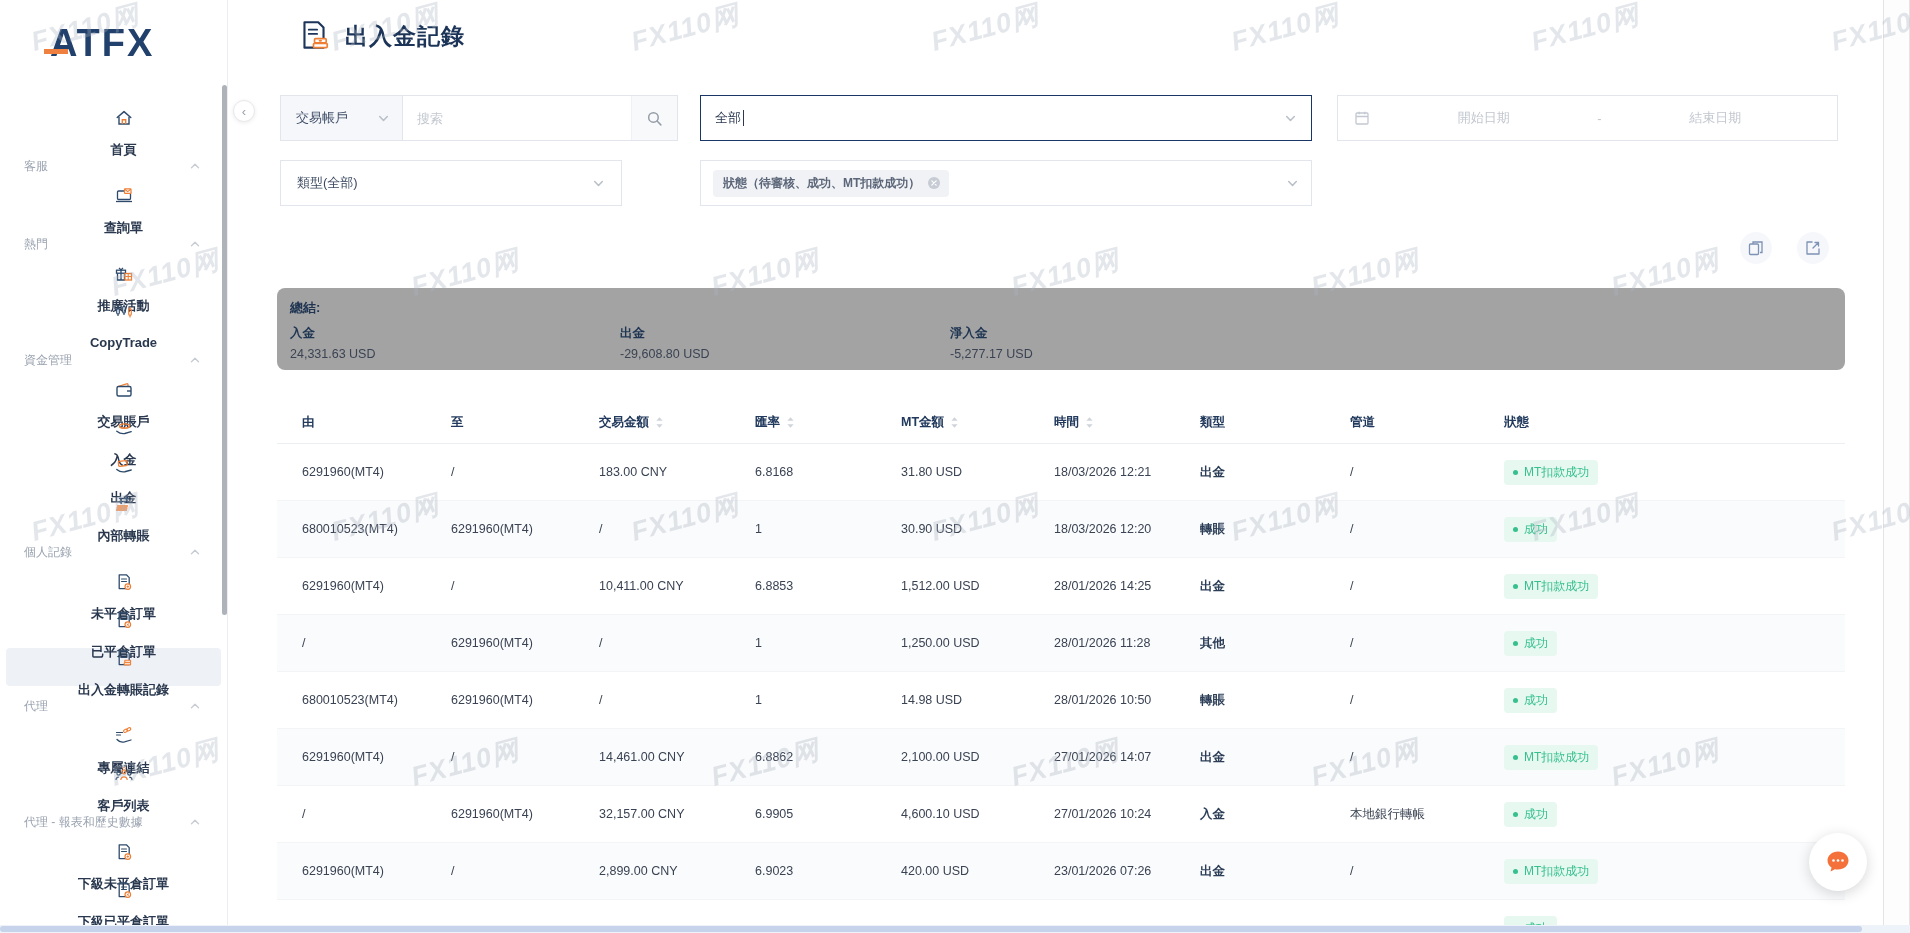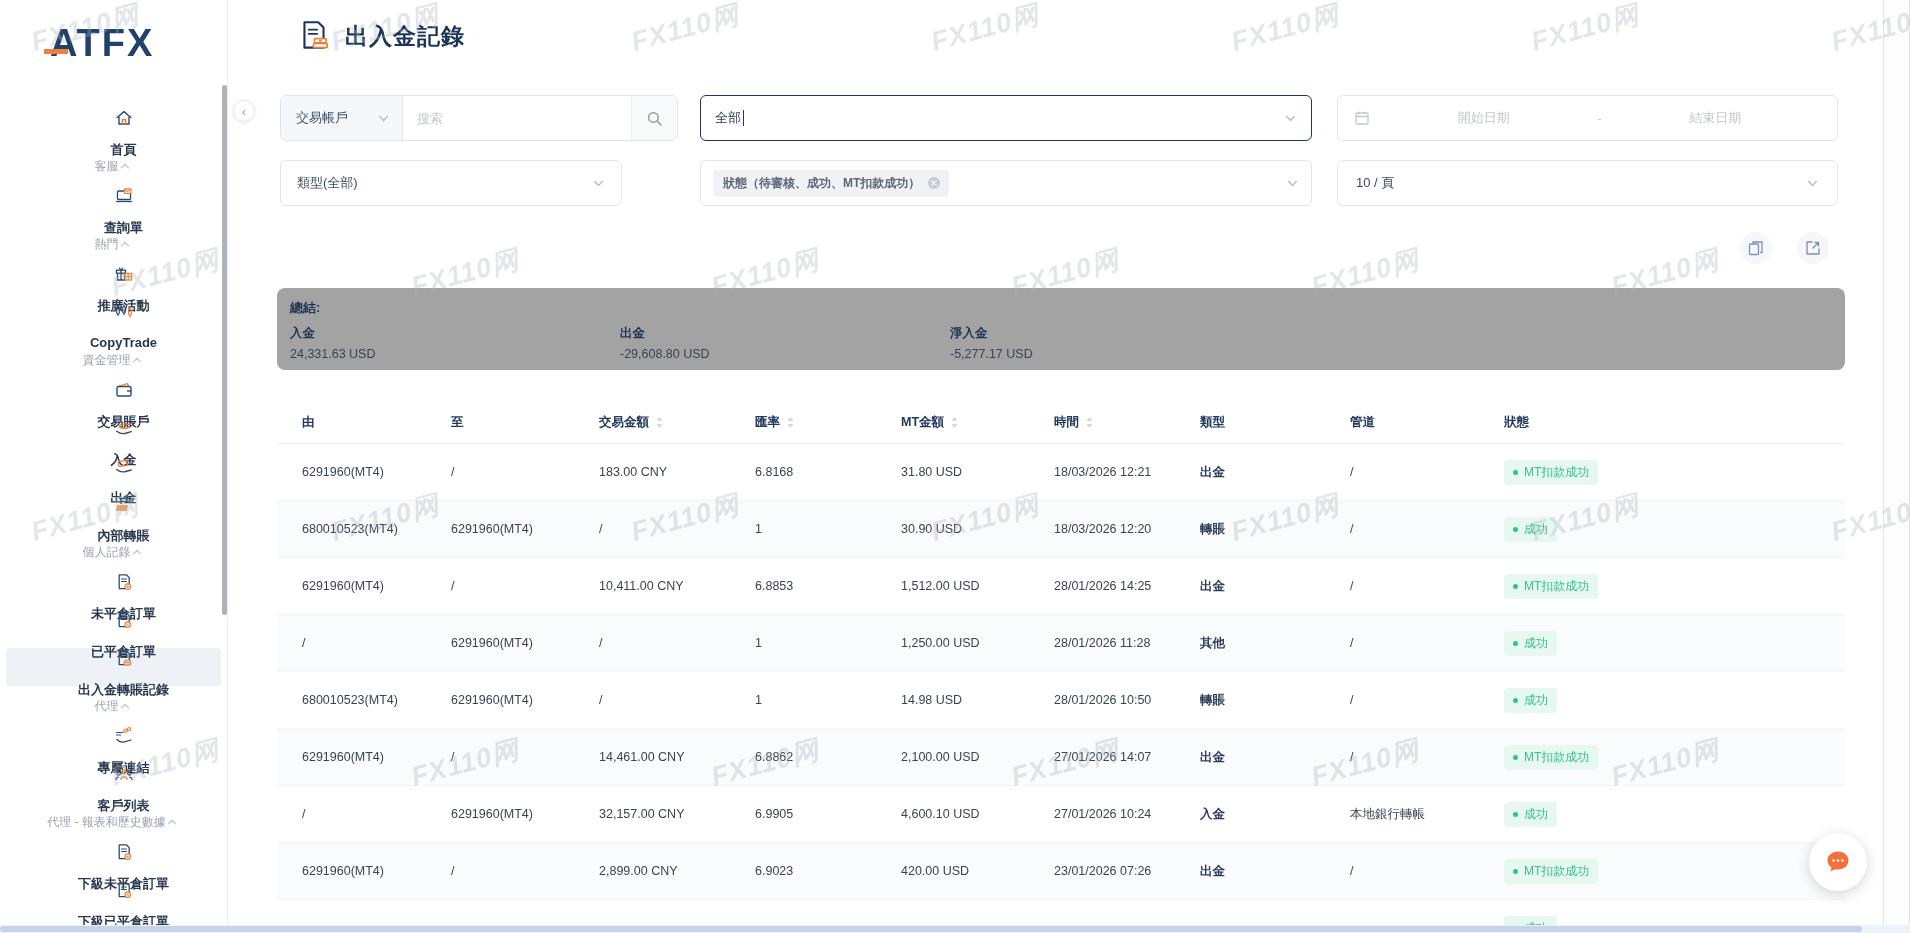--- a/index.html
+++ b/index.html
@@ -6,21 +6,21 @@
   html,body { margin:0; padding:0; width:1910px; height:933px; overflow:hidden;
     background:#fff; font-family:"Liberation Sans", sans-serif; }
 
   
   .sidebar { position:absolute; left:0; top:0; width:228px; height:933px; background:#fff;
     border-right:1px solid #ededf0; overflow:hidden; z-index:3; }
   .logo { position:relative; margin:20px 0 0 50px; font-size:38px; font-weight:600;
     color:#21406b; letter-spacing:2px; height:46px; line-height:46px; width:130px; }
   .logo-dash { position:absolute; left:-6px; top:29px; width:24px; height:5px; background:#f08040; }
   .sb-nav { margin-top:42px; }
-  .sb-section { height:40px; display:flex; align-items:center; justify-content:center;
+  .sb-section { height:40px; display:flex; align-items:center; justify-content:space-between;
     padding:0 26px 0 24px; }
   .sb-section-label { font-size:12px; color:#9aa3b0; }
   .sb-item { height:38px; display:flex; align-items:center; gap:13px; padding:0 10px 0 30px;
     margin:0 6px; border-radius:4px; cursor:pointer;flex-direction:column; }
   .sb-item.active { background:#eef1f6; }
   .sb-item-label { font-size:13px; font-weight:600; color:#29384e; white-space:nowrap; }
   .icn { display:inline-flex; align-items:center; justify-content:center; }
   .sb-item .icn { width:20px; height:20px; }
   .sb-item .icn svg { width:20px; height:20px; }
   .sb-thumb { position:absolute; left:222px; top:85px; width:5px; height:530px;
@@ -31,21 +31,21 @@
     cursor:pointer; line-height:1; }
 
   
   .main { position:absolute; left:235px; top:0; width:1648px; height:933px; background:#fff;
     overflow:hidden; z-index:1; }
   .page-title { position:absolute; left:61px; top:18px; display:flex; align-items:center; gap:13px; }
   .page-title h1 { font-size:23px; color:#1b3457; margin:0; font-weight:700; letter-spacing:1px; }
   .t-icon svg { width:36px; height:36px; }
 
   
-  .ctl { position:absolute; height:46px; border:1px solid #e2e6ec; border-radius:6px; background:#fff;
+  .ctl { position:absolute; height:46px; border:1px solid #e2e6ec; border-radius:0; background:#fff;
     display:flex; align-items:center; }
   .acct-group { left:45px; top:95px; width:398px; padding:0; overflow:hidden; }
   .acct-select { width:122px; height:100%; background:#f5f7fa; border-right:1px solid #e2e6ec;
     display:flex; align-items:center; justify-content:space-between; padding:0 12px 0 15px;
     font-size:13px; color:#42506a; cursor:pointer; flex:none; }
   .acct-input { flex:1; border:none; outline:none; padding:0 10px 0 14px; font-size:13px;
     color:#333; min-width:0; background:transparent; font-family:inherit; }
   .acct-input::placeholder { color:#c2c7cf; }
   .acct-suffix { width:46px; height:100%; background:#f7f9fb; border-left:1px solid #eef1f5;
     display:flex; align-items:center; justify-content:center; cursor:pointer; flex:none; }
@@ -433,28 +433,20 @@
           </svg>
         </span>
     </span>
     <span class="chev icn">
         <svg width="13" height="13" viewBox="0 0 12 12">
           <path d="M2.5 4.2 6 7.8l3.5-3.6" fill="none" stroke="#b9bfc8" stroke-width="1.4" stroke-linecap="round" stroke-linejoin="round"></path>
         </svg>
       </span>
   </div>
 
-  <div class="ctl sel-pagesize">
-    <span class="val2">10 / 頁</span>
-    <span class="chev icn">
-        <svg width="13" height="13" viewBox="0 0 12 12">
-          <path d="M2.5 4.2 6 7.8l3.5-3.6" fill="none" stroke="#b9bfc8" stroke-width="1.4" stroke-linecap="round" stroke-linejoin="round"></path>
-        </svg>
-      </span>
-  </div>
 
   <div class="ticon" style="left:1505px">
     <span class="icn">
         <svg width="18" height="18" viewBox="0 0 18 18">
           <rect x="2.5" y="5" width="9" height="10.5" rx="1" fill="none" stroke="#7d92b4" stroke-width="1.3"></rect>
           <path d="M6 5V3h9v10.5h-2" fill="none" stroke="#7d92b4" stroke-width="1.3"></path>
         </svg>
       </span>
   </div>
   <div class="ticon" style="left:1562px">

